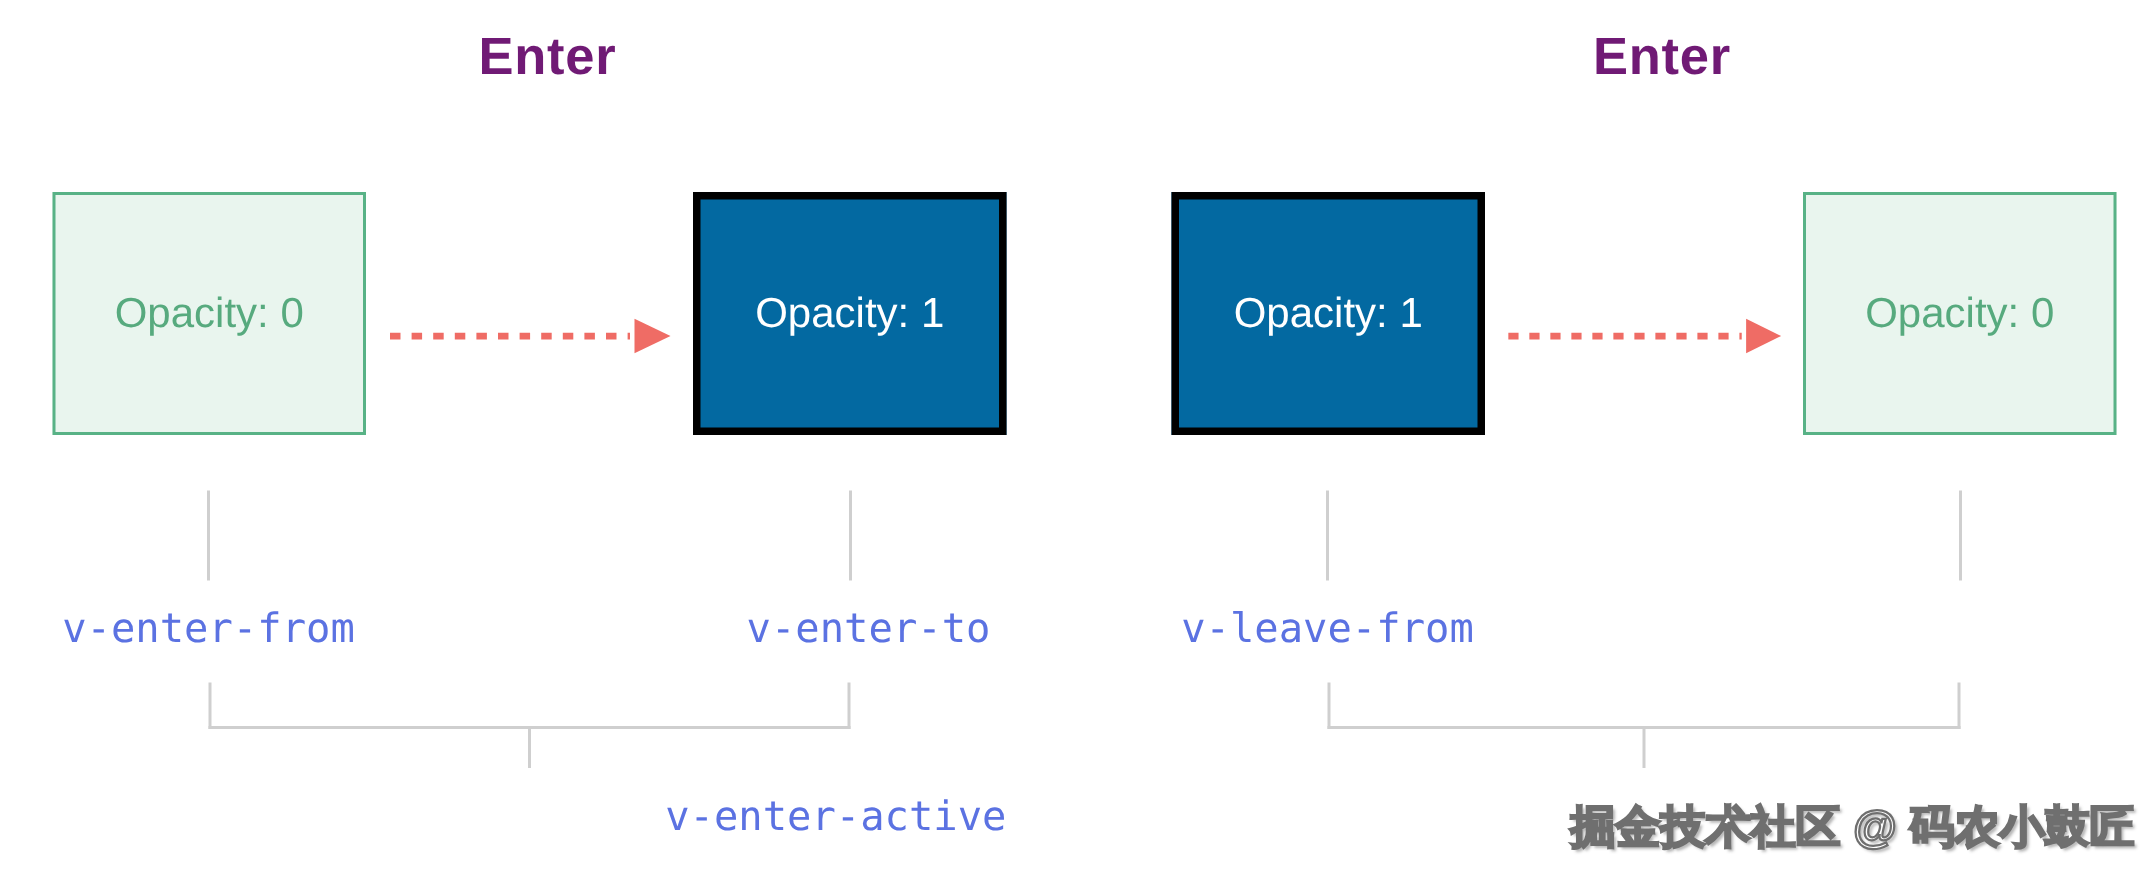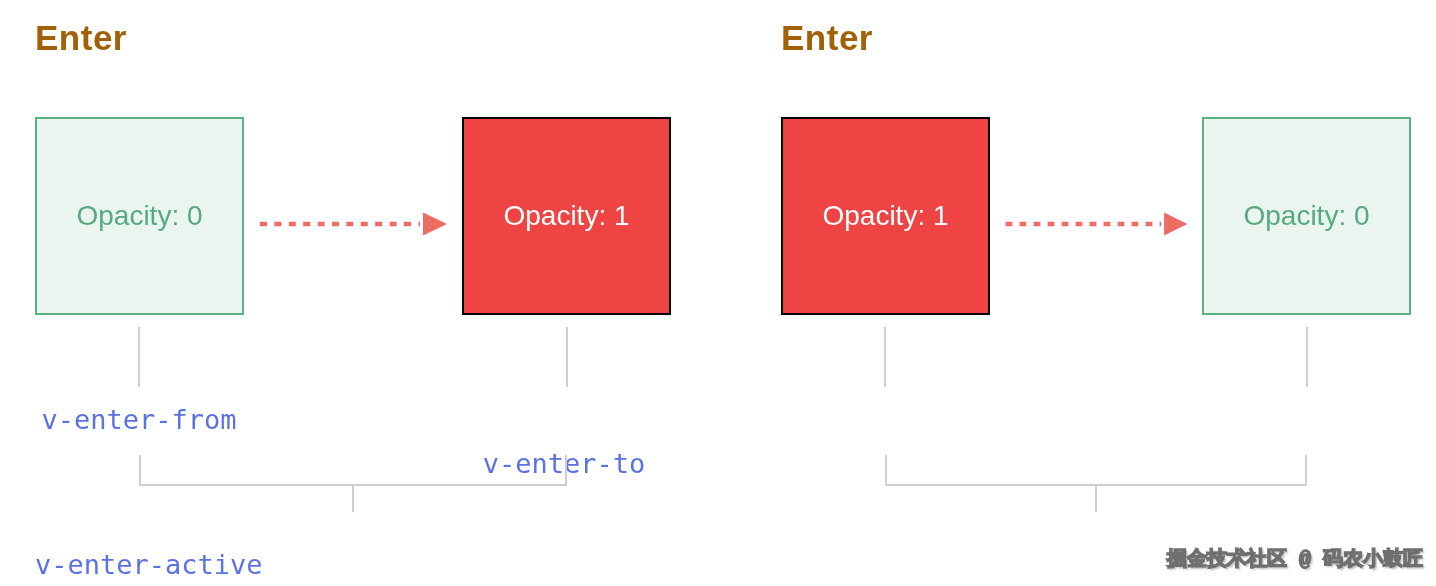--- a/index.html
+++ b/index.html
@@ -21,50 +21,51 @@
     position: absolute;
     top: 0;
     height: 586px;
   }
   .group-enter { left: 35px;  width: 636px; }
   .group-leave { left: 781px; width: 630px; }
 
   .phase-title {
     position: absolute;
     top: 18px;
-    left: 0;
+    left: 12px;
     width: 100%;
+    text-align: center;
     font-size: 35px;
     font-weight: 700;
-    color: #a16207;
+    color: #701a75;
     letter-spacing: 0.5px;
   }
 
   .state-box {
     position: absolute;
-    top: 117px;
+    top: 128px;
     width: 209px;
-    height: 198px;
+    height: 162px;
     box-sizing: border-box;
     display: flex;
     align-items: center;
     justify-content: center;
     font-size: 28px;
     font-weight: 500;
   }
   .state-box.pos-left  { left: 0; }
   .state-box.pos-right { right: 0; }
   .state-box.light {
     background: #e9f5ee;
     border: 2px solid #58b286;
     color: #57aa7e;
   }
   .state-box.solid {
-    background: #ef4444;
-    border: 2px solid #000000;
+    background: #0369a1;
+    border: 5px solid #000000;
     color: #ffffff;
   }
 
   
   .arrow-zone {
     position: absolute;
     top: 117px;
     left: 209px;
     right: 209px;
     height: 210px;
@@ -85,21 +86,21 @@
   .class-label {
     position: absolute;
     top: 403px;
     line-height: 33px;
     font-family: "DejaVu Sans Mono", "Liberation Mono", monospace;
     font-size: 27px;
     color: #5b72e2;
     white-space: nowrap;
   }
   .class-label.label-from { left: 104px; transform: translateX(-50%); text-align: center; }
-  .class-label.label-to   { right: 107px; transform: translateX(50%); margin-top: 44px; }
+  .class-label.label-to   { right: 92px; transform: translateX(50%); }
 
   .bracket {
     position: absolute;
     top: 455px;
     left: 104px;
     right: 104px;
     height: 31px;
     border-left: 2px solid #cfcfcf;
     border-right: 2px solid #cfcfcf;
     border-bottom: 2px solid #cfcfcf;
@@ -111,37 +112,36 @@
     left: 50%;
     transform: translateX(-50%);
     width: 2px;
     height: 26px;
     background: #cfcfcf;
   }
   .class-label.label-active {
     top: 528px;
     left: 0;
     width: 100%;
-    text-align: left;
+    text-align: right;
     transform: none;
-    margin-top: 20px;
   }
 
   
   .watermark {
     position: absolute;
     right: 13px;
     bottom: 14px;
-    font-size: 20px;
+    font-size: 30px;
     font-weight: 700;
     color: #ffffff;
     -webkit-text-stroke: 1.5px #6f6f6f;
     text-shadow: 2px 2px 2px rgba(90,90,90,0.45);
     white-space: nowrap;
-    font-family: Liberation Mono, monospace;
+    font-family: Liberation Sans, sans-serif;
   }
 </style>
 </head>
 <body>
 
 <div class="canvas">
 
   <div class="group group-enter">
     <div class="phase-title">Enter</div>
 
@@ -186,20 +186,21 @@
       </svg>
     </div>
 
     <div class="state-box light pos-right">
       <span>Opacity: 0</span>
     </div>
 
     <div class="stub stub-from"></div>
     <div class="stub stub-to"></div>
 
+    <div class="class-label label-from">v-leave-from</div>
 
     <div class="bracket"></div>
     <div class="bracket-stem"></div>
 
   </div>
 
   <div class="watermark">掘金技术社区 @ 码农小鼓匠</div>
 
 </div>
 

